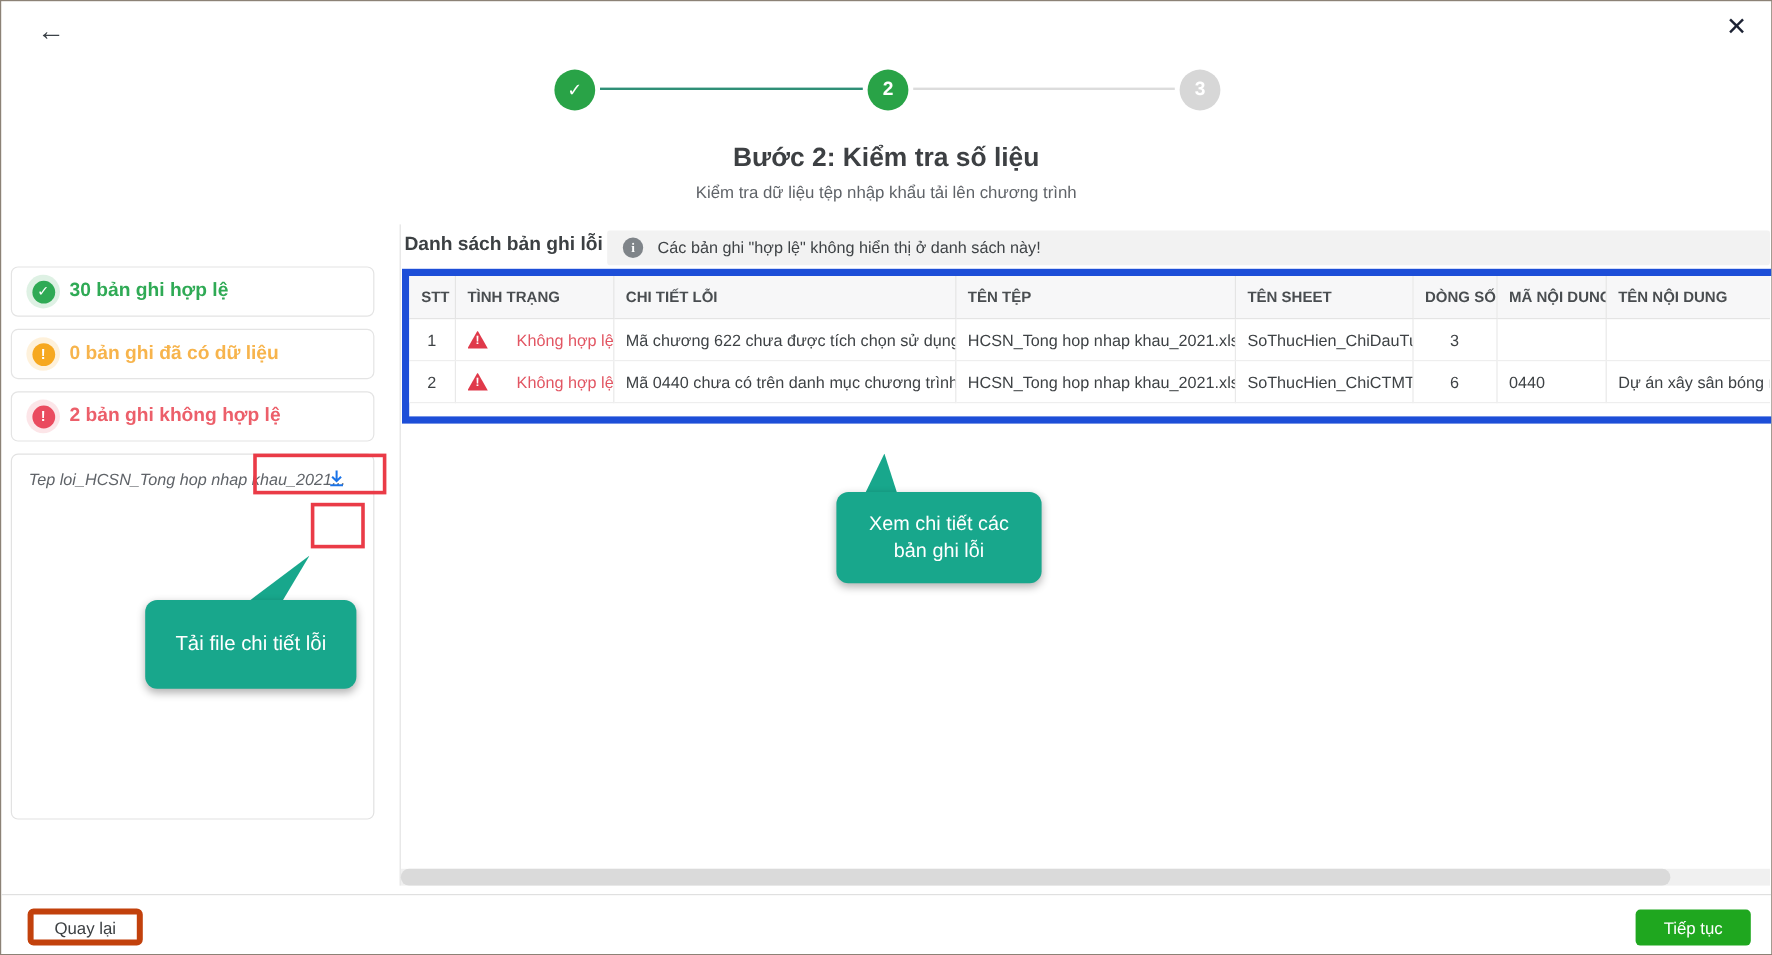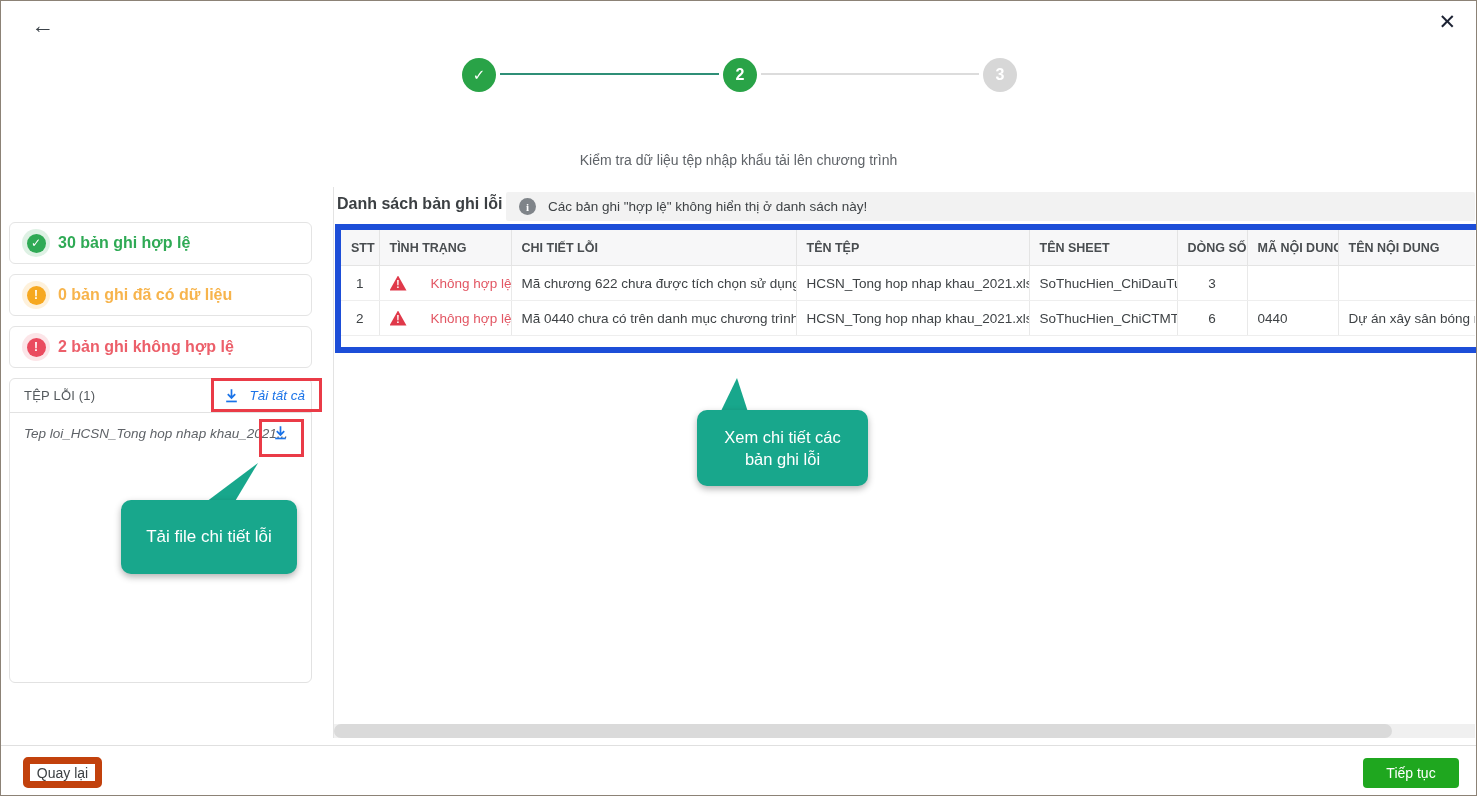--- a/index.html
+++ b/index.html
@@ -80,22 +80,22 @@
   .status-inner{display:flex;align-items:center;gap:24px;}
   .warn-tri{position:relative;width:17px;height:15px;background:#e0394a;flex:none;
     clip-path:polygon(50% 0,100% 100%,0 100%);}
   .warn-tri::after{content:"!";position:absolute;left:0;right:0;bottom:0;text-align:center;
     color:#fff;font-size:10px;font-weight:bold;line-height:12px;}
   
   .h-scroll-track{position:absolute;left:333px;top:723px;width:1141px;height:14px;background:#f0f0f0;}
   .h-scroll-thumb{position:absolute;left:0;top:0;width:1058px;height:14px;background:#dadada;border-radius:7px;cursor:pointer;}
   
   .footer-divider{position:absolute;left:0;right:0;top:744px;height:1px;background:#e0e0e0;}
-  .btn-back{position:absolute;left:22px;top:756px;width:79px;height:31px;box-sizing:border-box;
-    border:7px solid #c2410c;border-radius:5px;background:#fff;font-size:14px;color:#3c4043;
+  .btn-back{position:absolute;left:22px;top:756px;width:96px;height:31px;box-sizing:border-box;
+    border:5px solid #c2410c;border-radius:5px;background:#fff;font-size:14px;color:#3c4043;
     display:flex;align-items:center;justify-content:center;cursor:pointer;}
   .btn-continue{position:absolute;left:1362px;top:757px;width:96px;height:30px;
     background:#1fa71f;border-radius:4px;color:#fff;font-size:14px;font-weight:500;
     display:flex;align-items:center;justify-content:center;cursor:pointer;}
   .dl-svg{display:block;}
 </style>
 </head>
 <body>
 
 <div class="window">
@@ -107,20 +107,21 @@
     <span class="step-check">✓</span>
   </div>
   <div class="step-line line-done" style="left:499px;width:219px;"></div>
   <div class="step-circle step-active" style="left:722px;">
     <span>2</span>
   </div>
   <div class="step-line line-future" style="left:760px;width:218px;"></div>
   <div class="step-circle step-future" style="left:982px;">
     <span>3</span>
   </div>
+  <div class="step-title">Bước 2: Kiểm tra số liệu</div>
   <div class="step-subtitle">Kiểm tra dữ liệu tệp nhập khẩu tải lên chương trình</div>
 
   <div class="stat-card" style="top:221px;">
     <span class="stat-halo halo-green">
       <span class="stat-dot dot-green">✓</span>
     </span>
     <span class="stat-label lbl-green">30 bản ghi hợp lệ</span>
   </div>
   <div class="stat-card" style="top:273px;">
     <span class="stat-halo halo-orange">
@@ -129,30 +130,20 @@
     <span class="stat-label lbl-orange">0 bản ghi đã có dữ liệu</span>
   </div>
   <div class="stat-card" style="top:325px;">
     <span class="stat-halo halo-red">
       <span class="stat-dot dot-red">!</span>
     </span>
     <span class="stat-label lbl-red">2 bản ghi không hợp lệ</span>
   </div>
 
   <div class="files-panel">
-    <div class="files-header">
-      <span class="files-header-label">TỆP LỖI (1)</span>
-      <span class="download-all">
-        <svg class="dl-svg" width="17" height="17" viewBox="0 0 16 16">
-          <path d="M8 2v8M4.5 6.8 8 10.3 11.5 6.8" stroke="#1a73e8" stroke-width="1.6" fill="none"></path>
-          <path d="M3 13.6h10" stroke="#1a73e8" stroke-width="1.6"></path>
-        </svg>
-        <span class="download-all-label">Tải tất cả</span>
-      </span>
-    </div>
     <div class="file-row">
       <span class="file-name">Tep loi_HCSN_Tong hop nhap khau_2021...</span>
       <span class="file-dl-icon">
         <svg class="dl-svg" width="17" height="17" viewBox="0 0 16 16">
           <path d="M8 2v8M4.5 6.8 8 10.3 11.5 6.8" stroke="#1a73e8" stroke-width="1.6" fill="none"></path>
           <path d="M3 13.6h10" stroke="#1a73e8" stroke-width="1.6"></path>
         </svg>
       </span>
     </div>
   </div>

